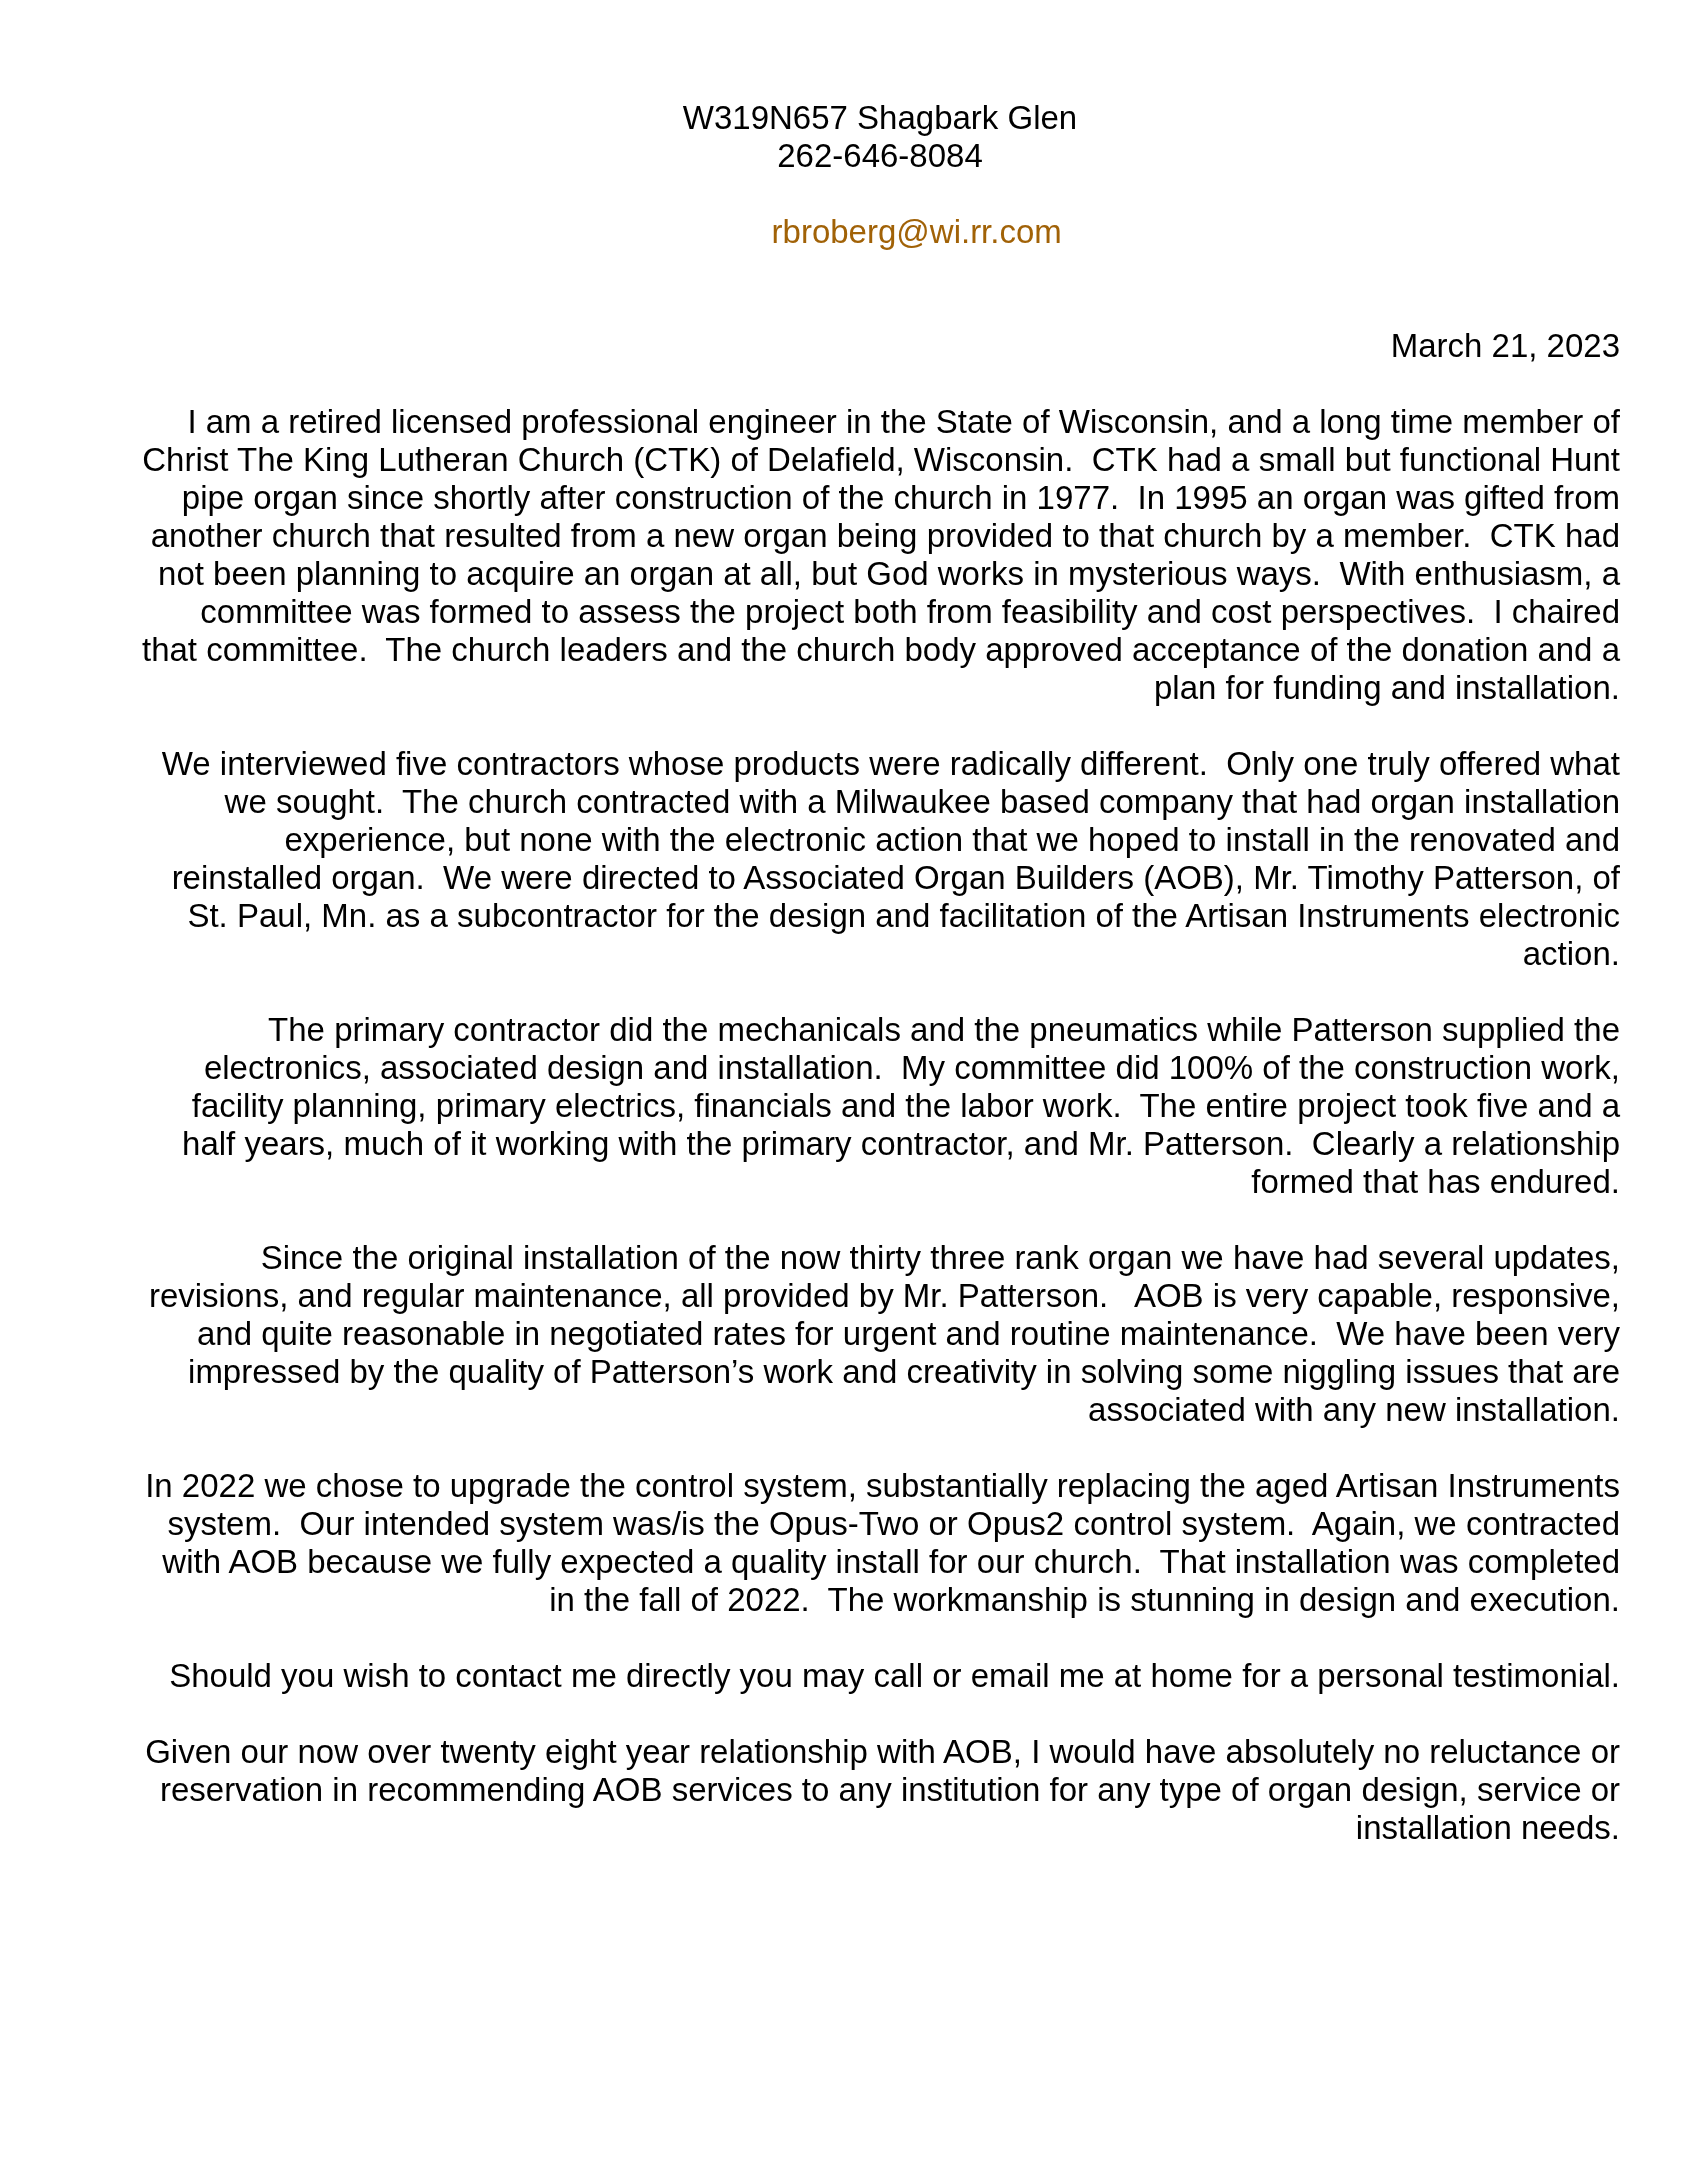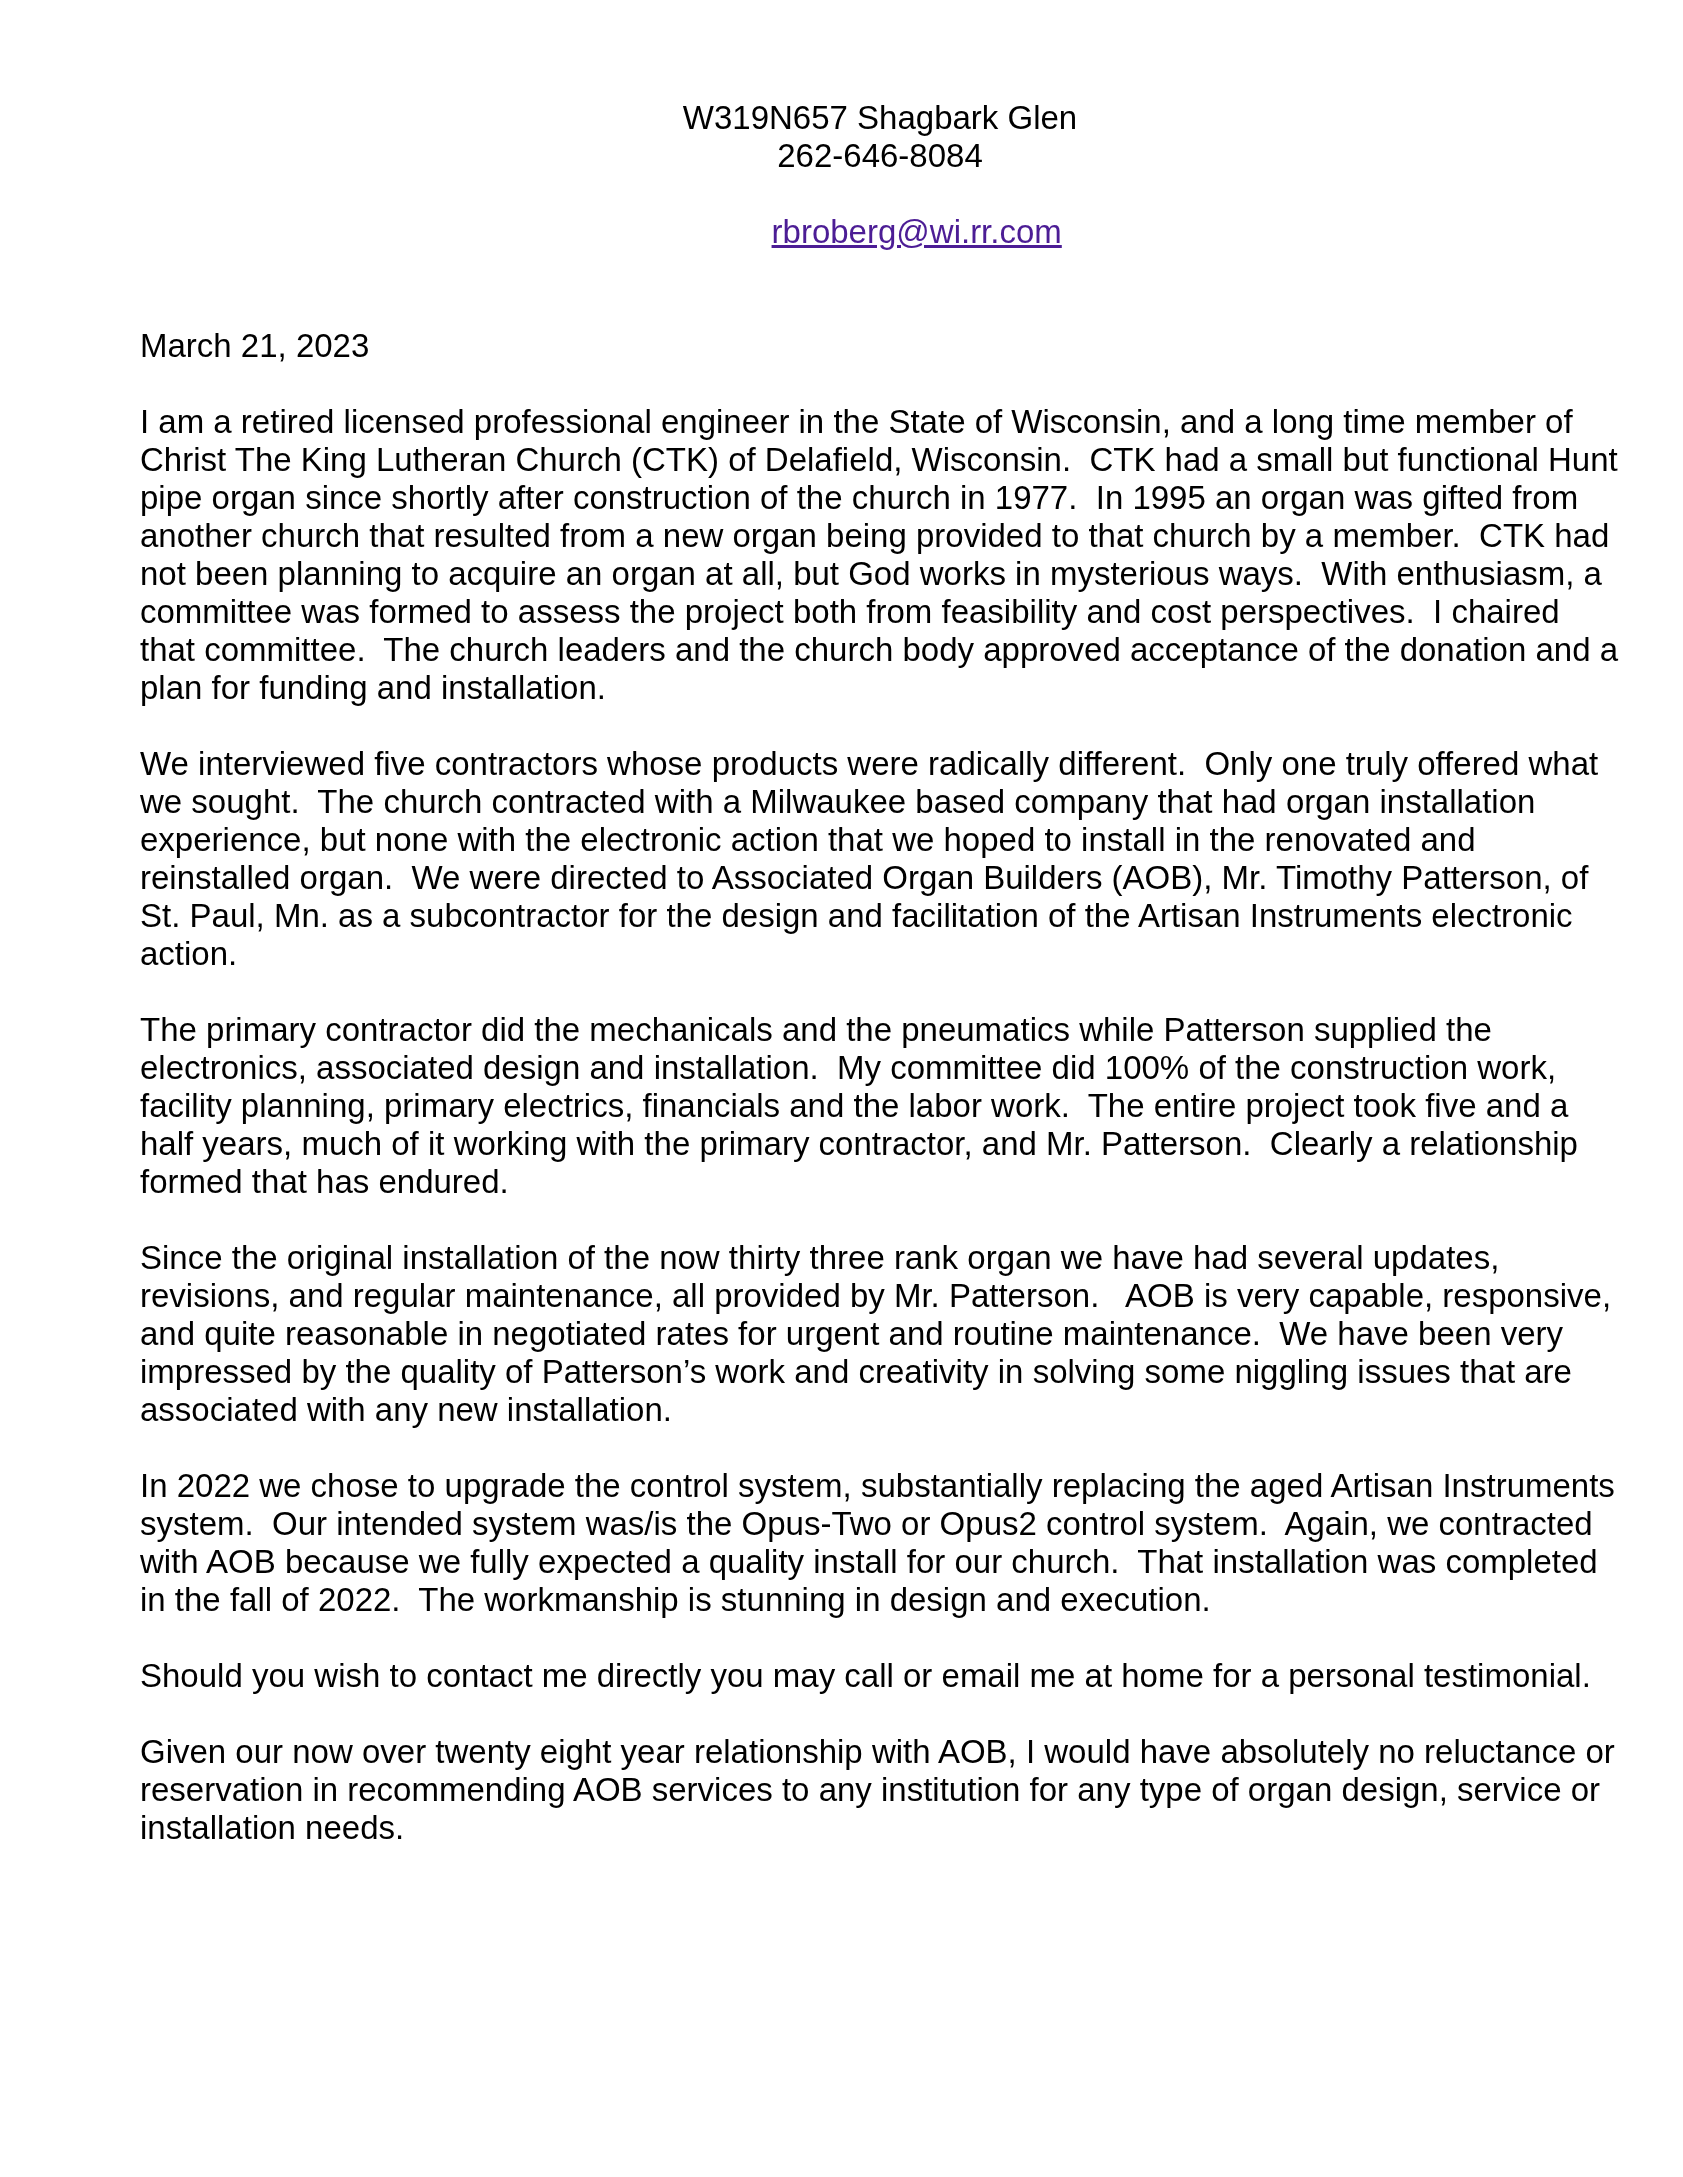--- a/index.html
+++ b/index.html
@@ -21,30 +21,30 @@
     overflow: hidden;
   }
   .text-block {
     width: 1480px;
   }
   .addr-line {
     white-space: pre-wrap;
     text-align: center;
   }
   .email-link {
-    color: #4c1d95;
-    text-decoration: underline;
+    color: #a16207;
     cursor: pointer;
   }
   .date-line,
   .salutation,
   .para,
   .closing {
     margin: 38px 0 0 0;
     white-space: pre-wrap;
+    text-align: right;
   }
   .signature {
     margin: 83px 0 0 0;
     white-space: pre-wrap;
   }
 </style>
 </head>
 <body>
 
 <div class="page">

